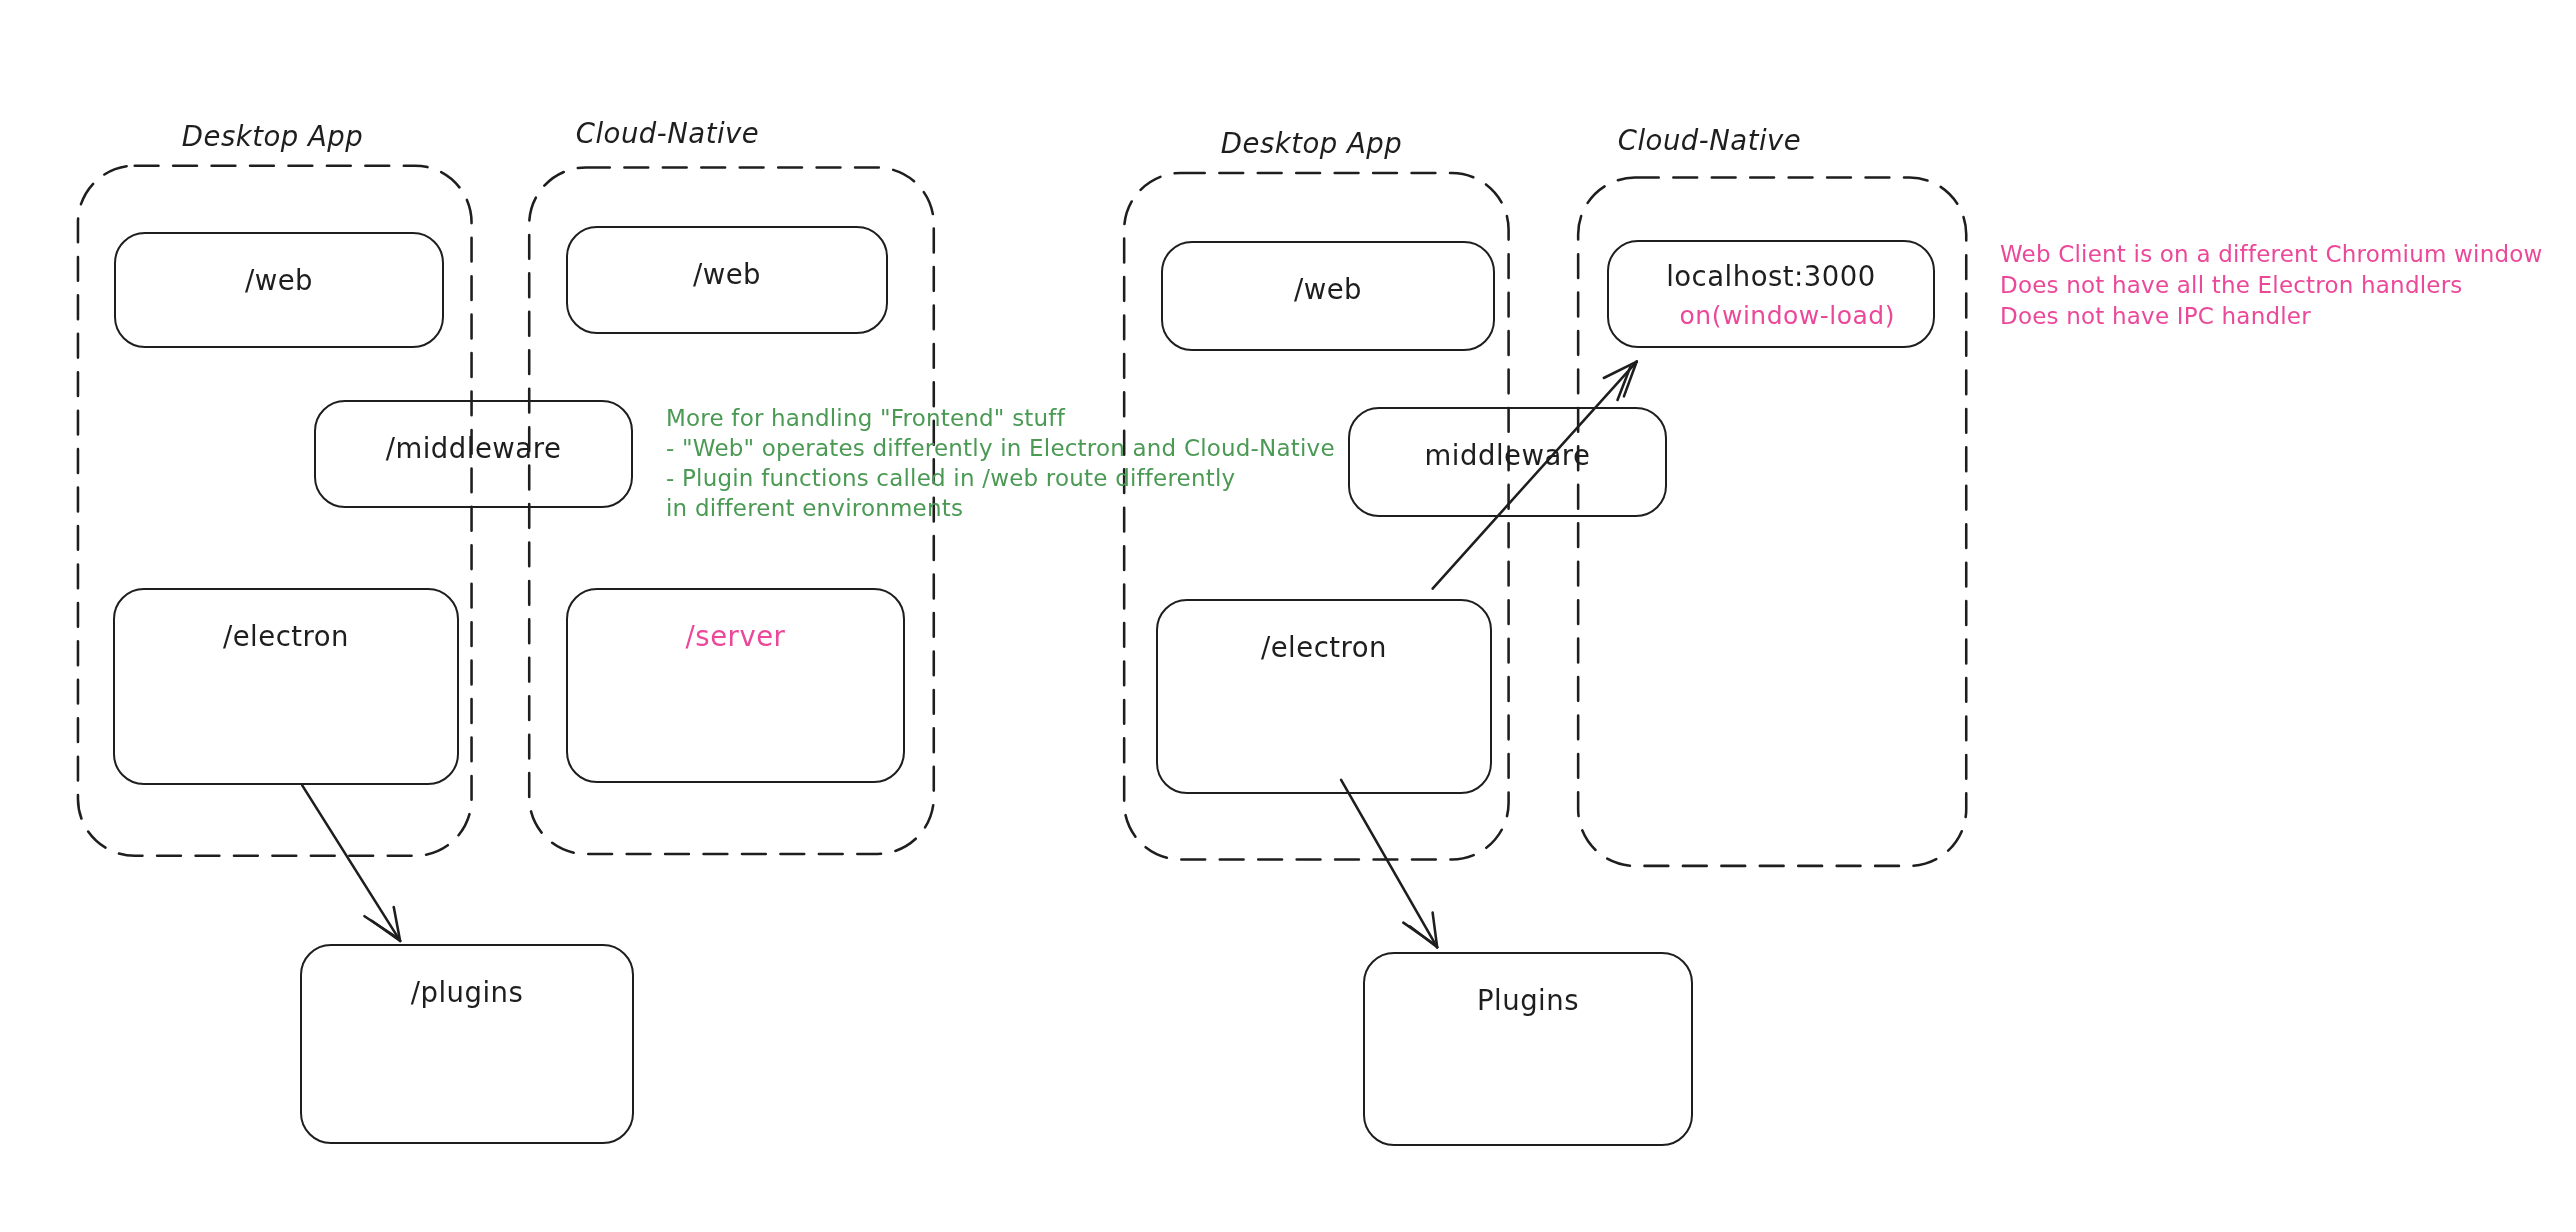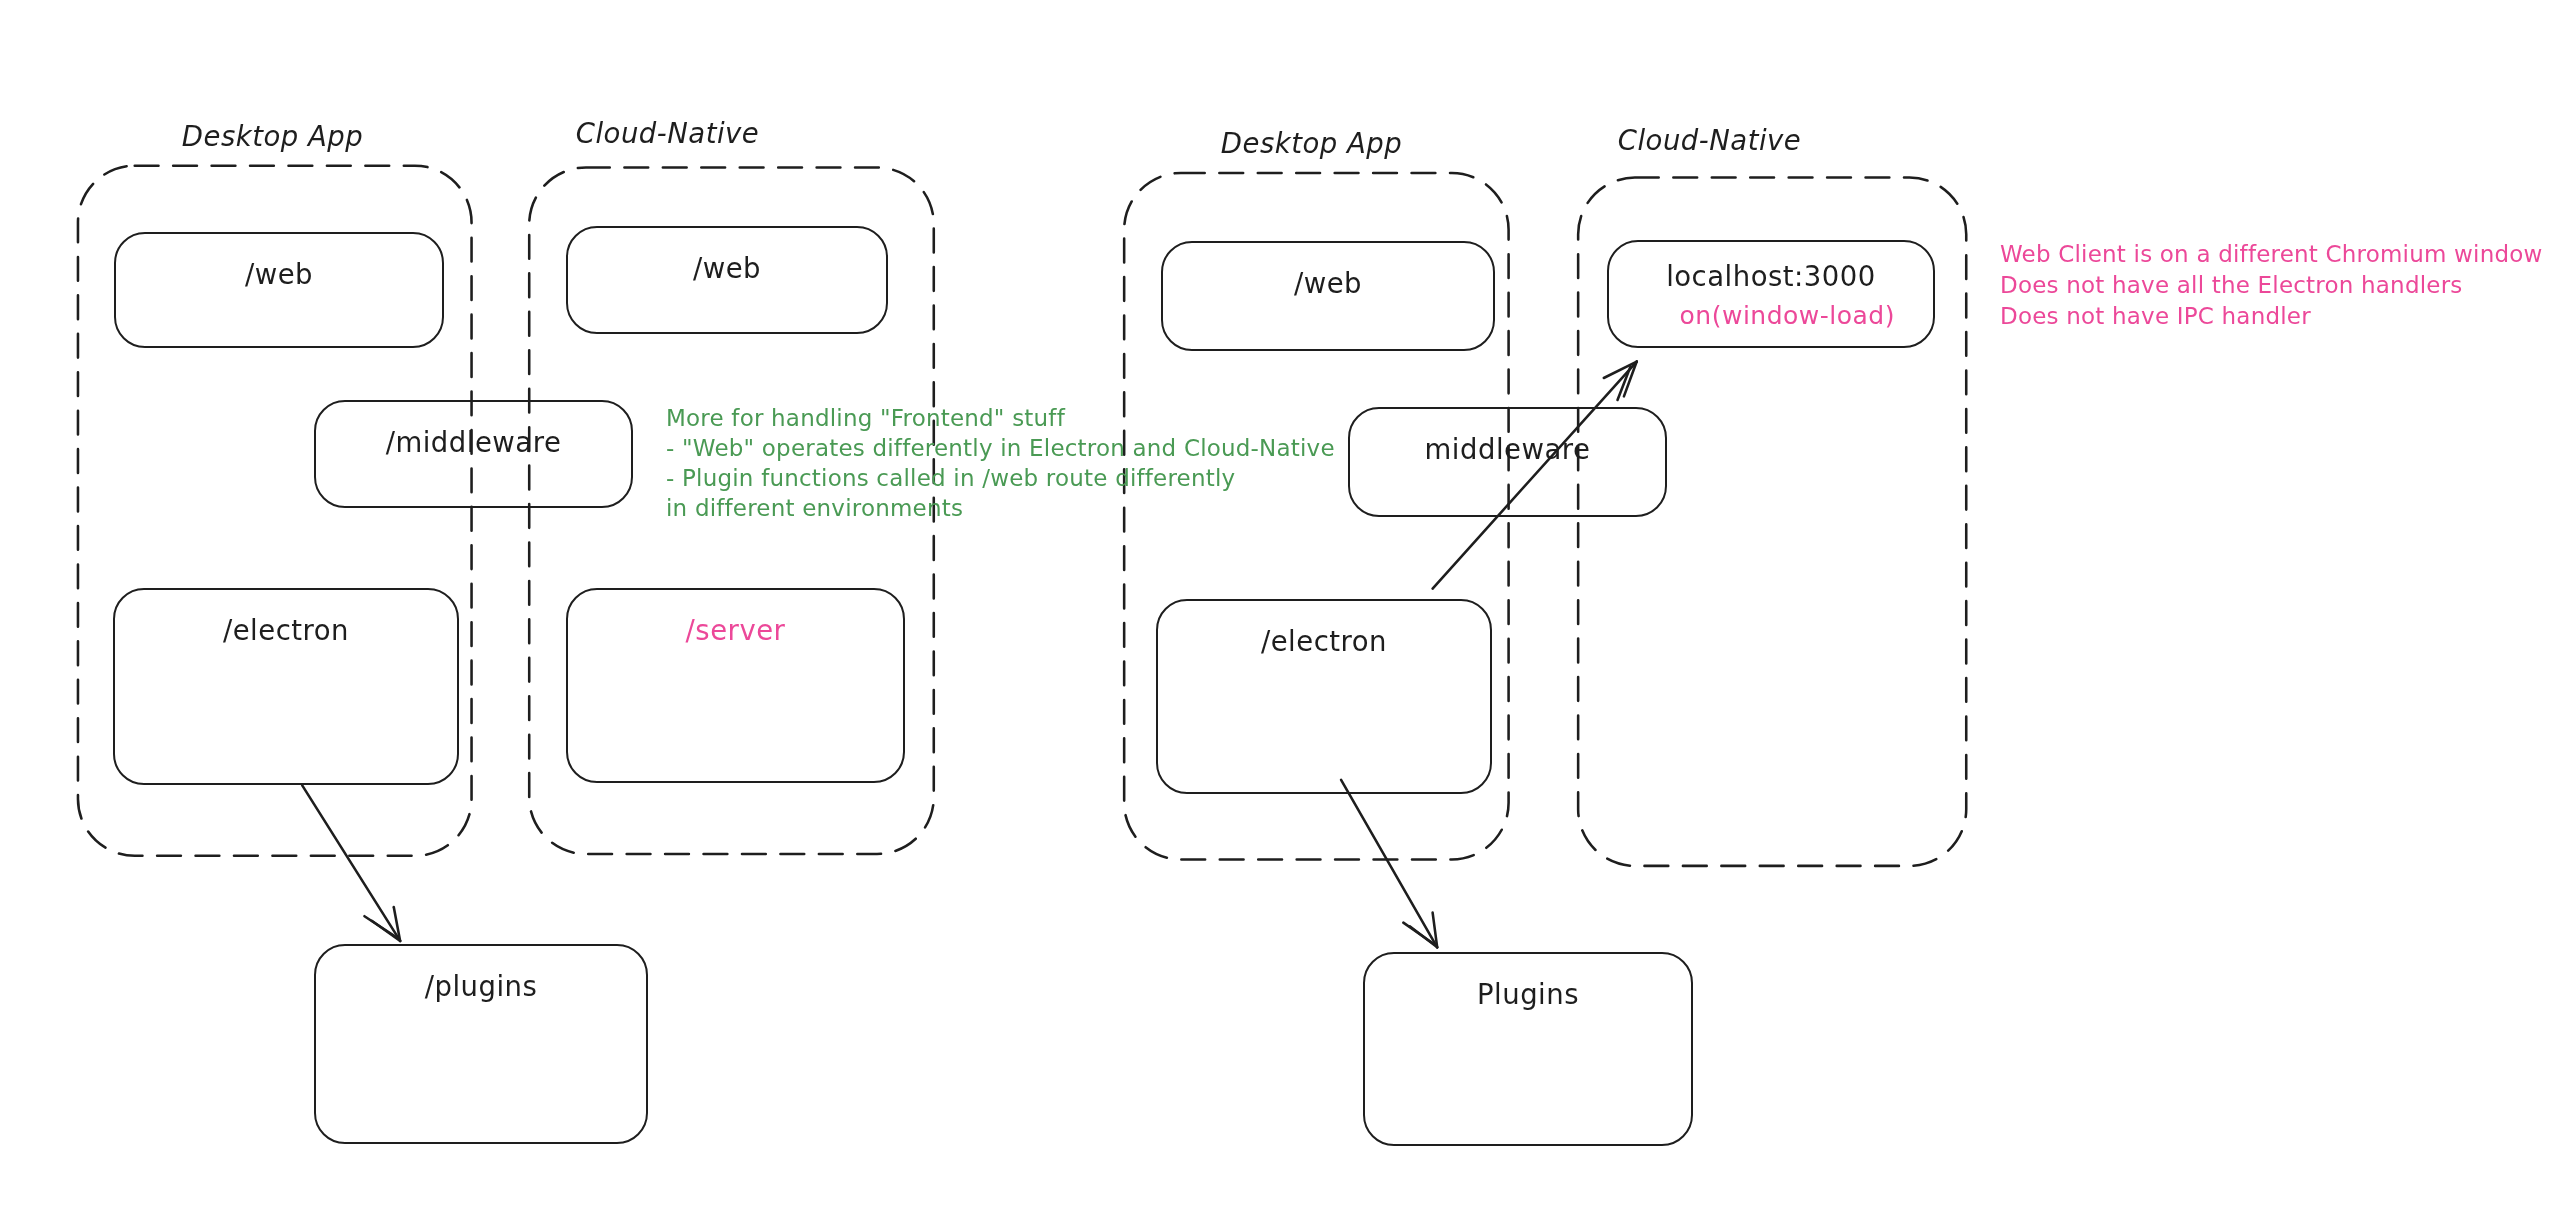--- a/index.html
+++ b/index.html
@@ -30,21 +30,21 @@
   }
   .node {
     position: absolute;
     z-index: 2;
     border: 2.7px solid #1e1e1e;
     border-radius: 31px;
     background: transparent;
     box-sizing: border-box;
     text-align: center;
     font-size: 27.5px;
-    padding-top: 24px;
+    padding-top: 30px;
     letter-spacing: 0.5px;
   }
   .node .line2 {
     display: block;
     margin-top: 9.2px;
     padding-right: 38px;
     text-align: right;
     font-size: 25px;
   }
   .note {
@@ -113,21 +113,21 @@
   </div>
 
   <div class="node" style="left:113px; top:588px; width:346px; height:197px;">
     <span>/electron</span>
   </div>
 
   <div class="node" style="left:566px; top:588px; width:339px; height:195px;">
     <span class="red">/server</span>
   </div>
 
-  <div class="node" style="left:314px; top:944px; width:334px; height:200px;">
+  <div class="node" style="left:300px; top:944px; width:334px; height:200px;">
     <span>/plugins</span>
   </div>
 
   <div class="note green" style="left:666px; top:403px;">
     <div>More for handling "Frontend" stuff</div>
     <div>- "Web" operates differently in Electron and Cloud-Native</div>
     <div>- Plugin functions called in /web route differently</div>
     <div>in different environments</div>
   </div>
 

